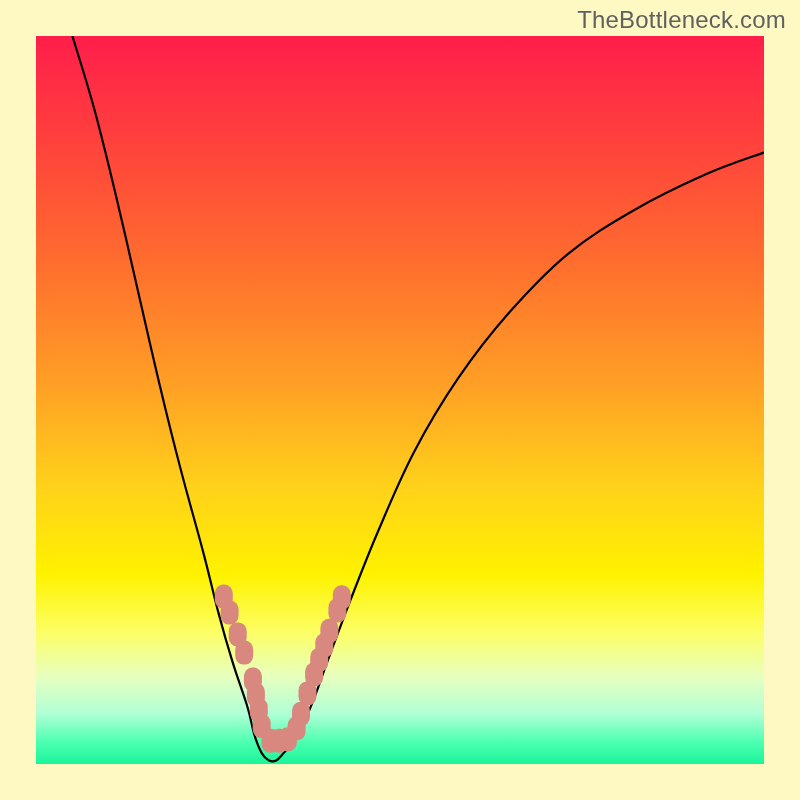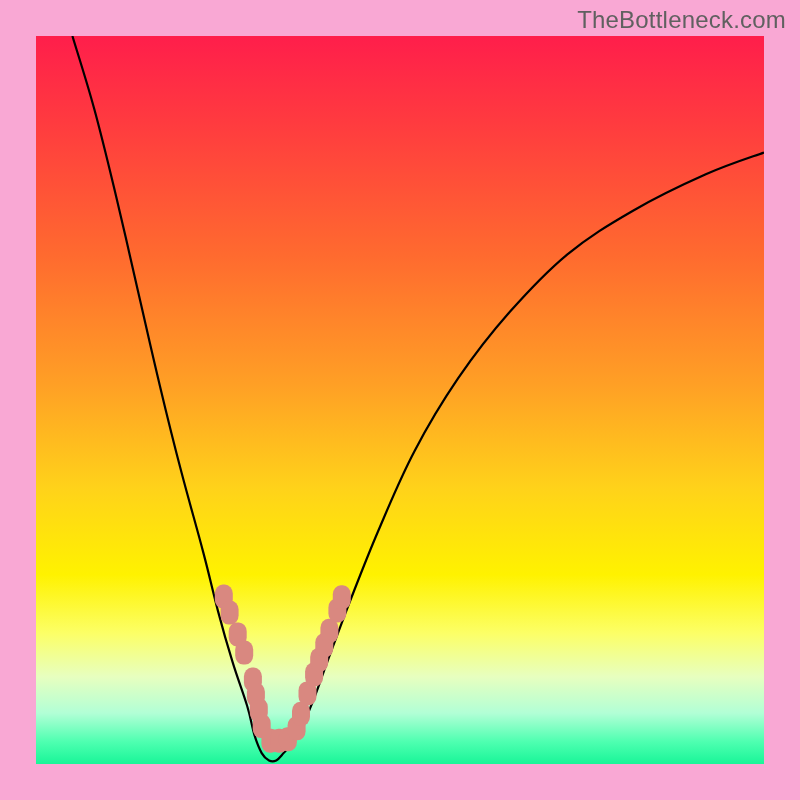--- a/index.html
+++ b/index.html
@@ -10,21 +10,21 @@
     overflow: hidden;
     background: #000;
     font-family: Arial, Helvetica, sans-serif;
   }
   .frame {
     position: absolute;
     left: 0;
     top: 0;
     width: 800px;
     height: 800px;
-    background: #f9a8d4;
+    background: #fef9c3;
   }
   .plot {
     position: absolute;
     left: 36px;
     top: 36px;
     width: 728px;
     height: 728px;
     overflow: hidden;
   }
   .gradient {

